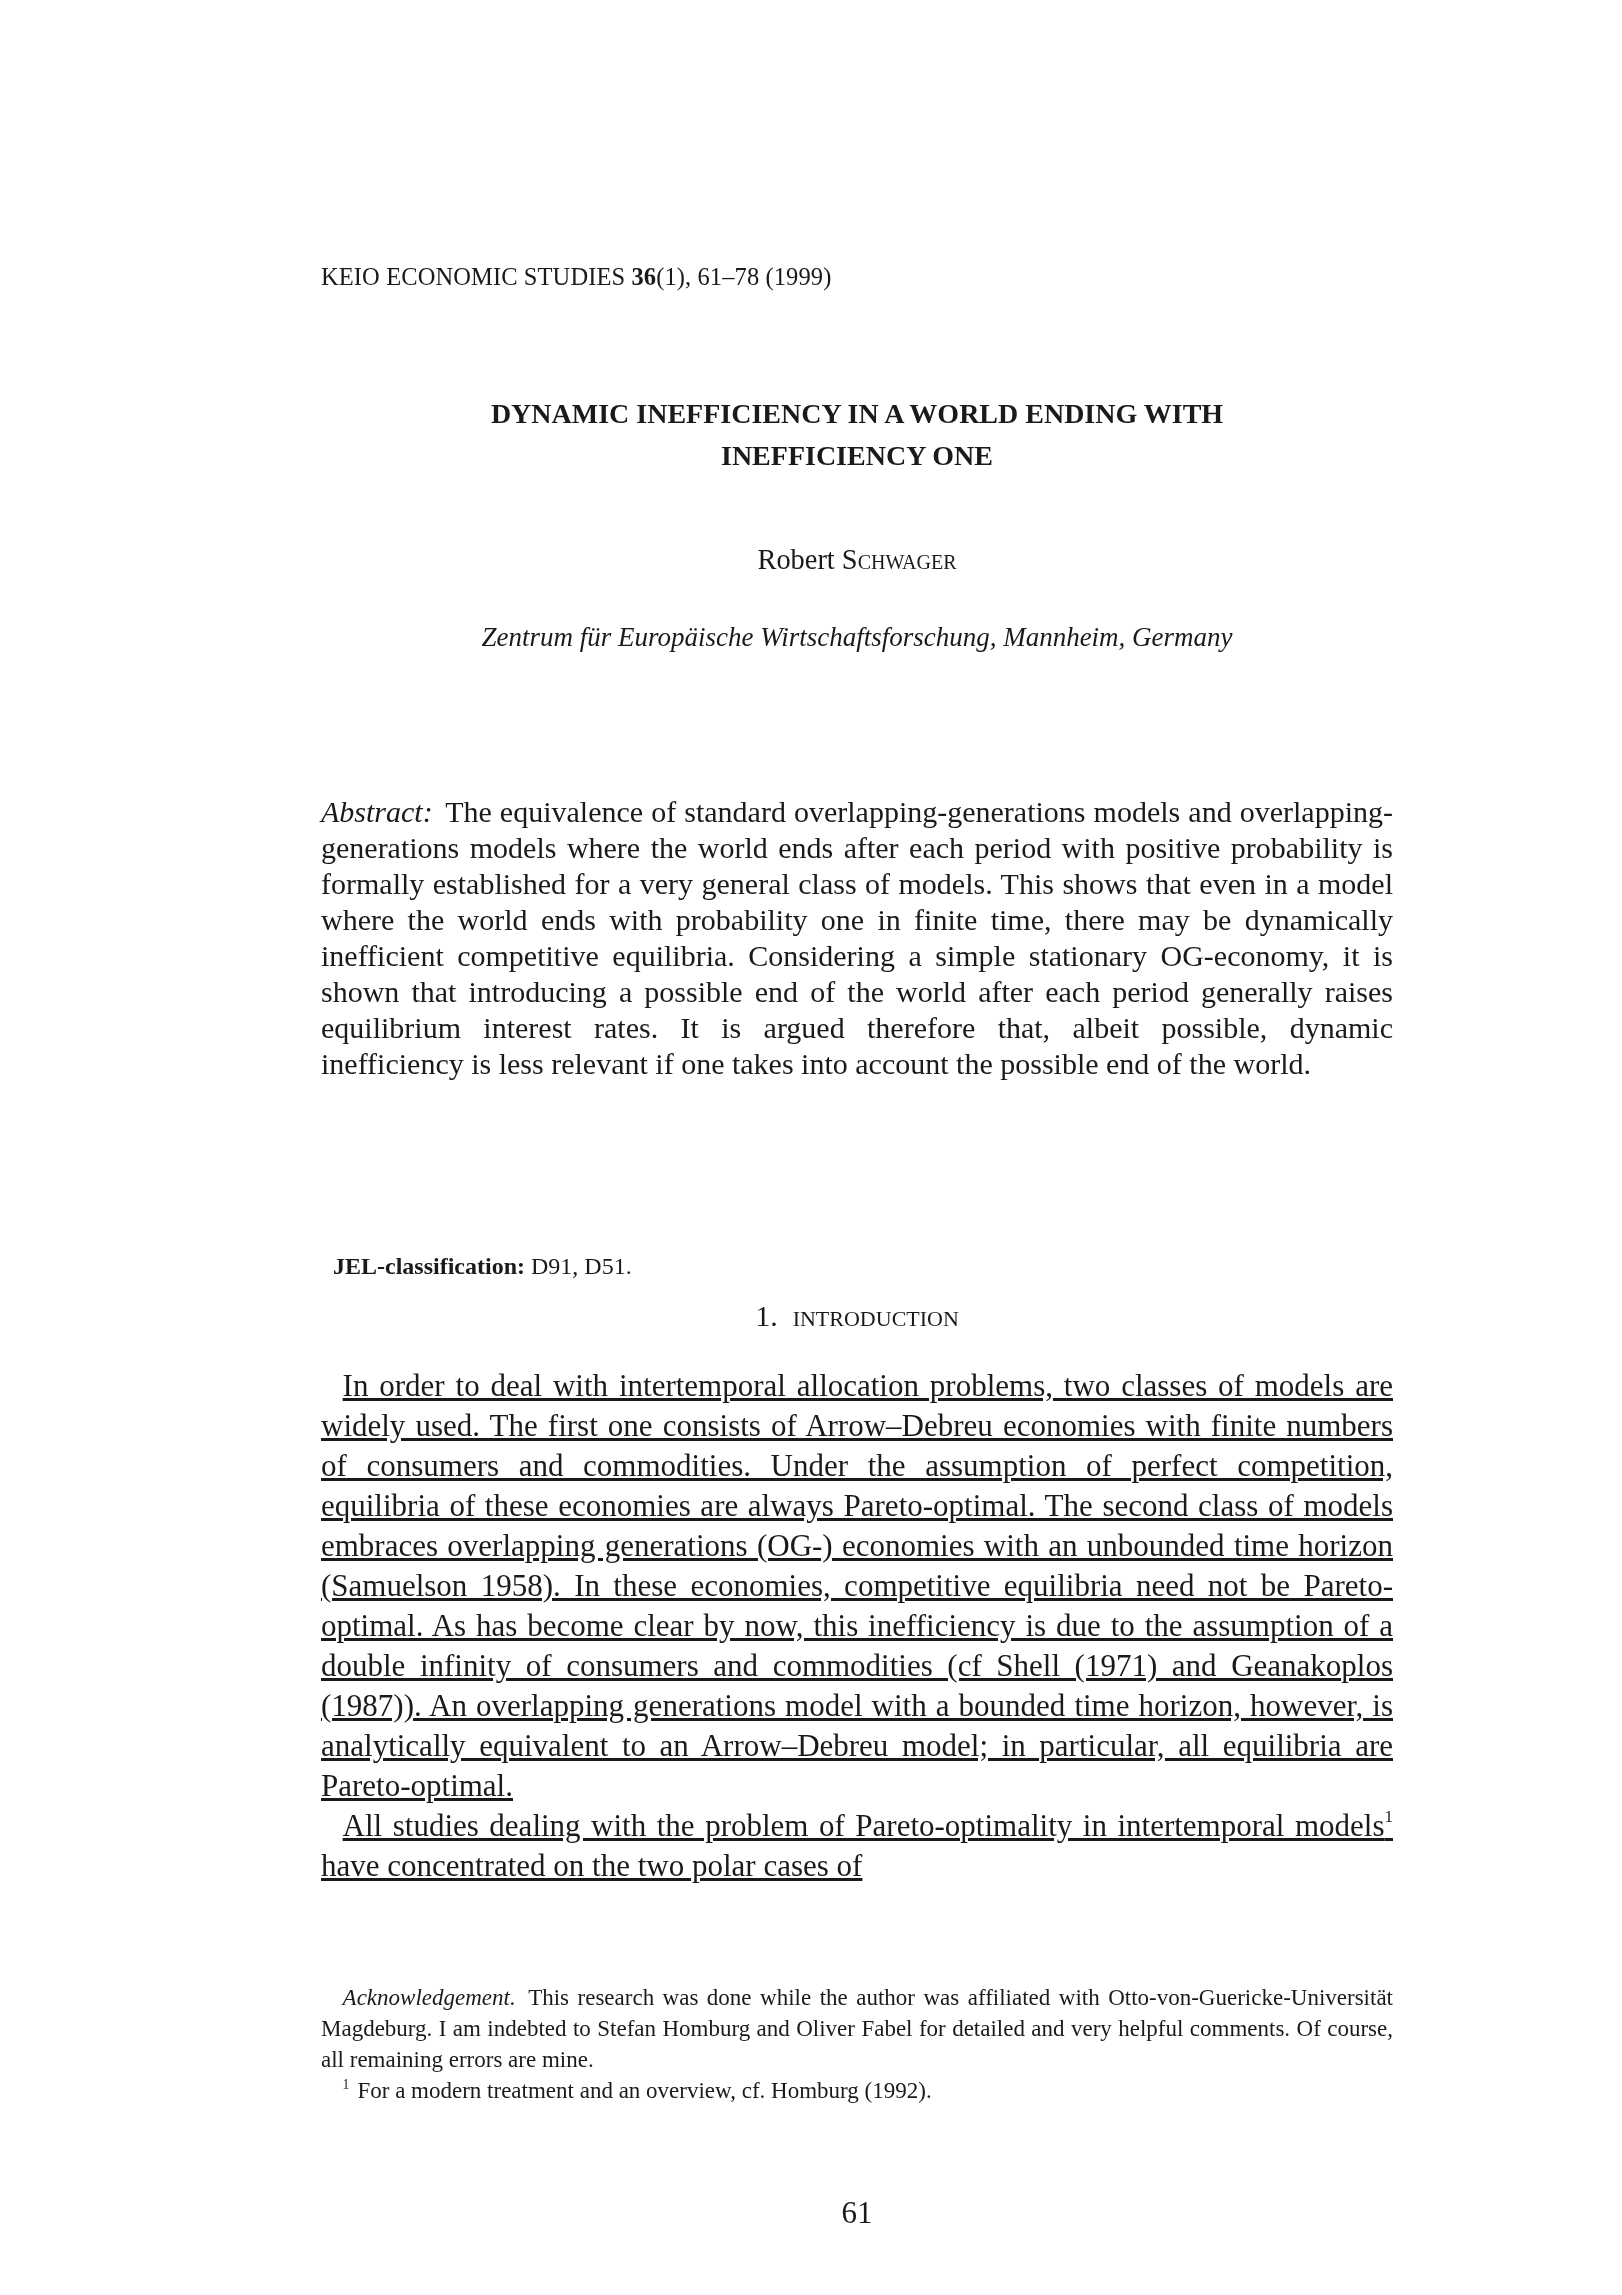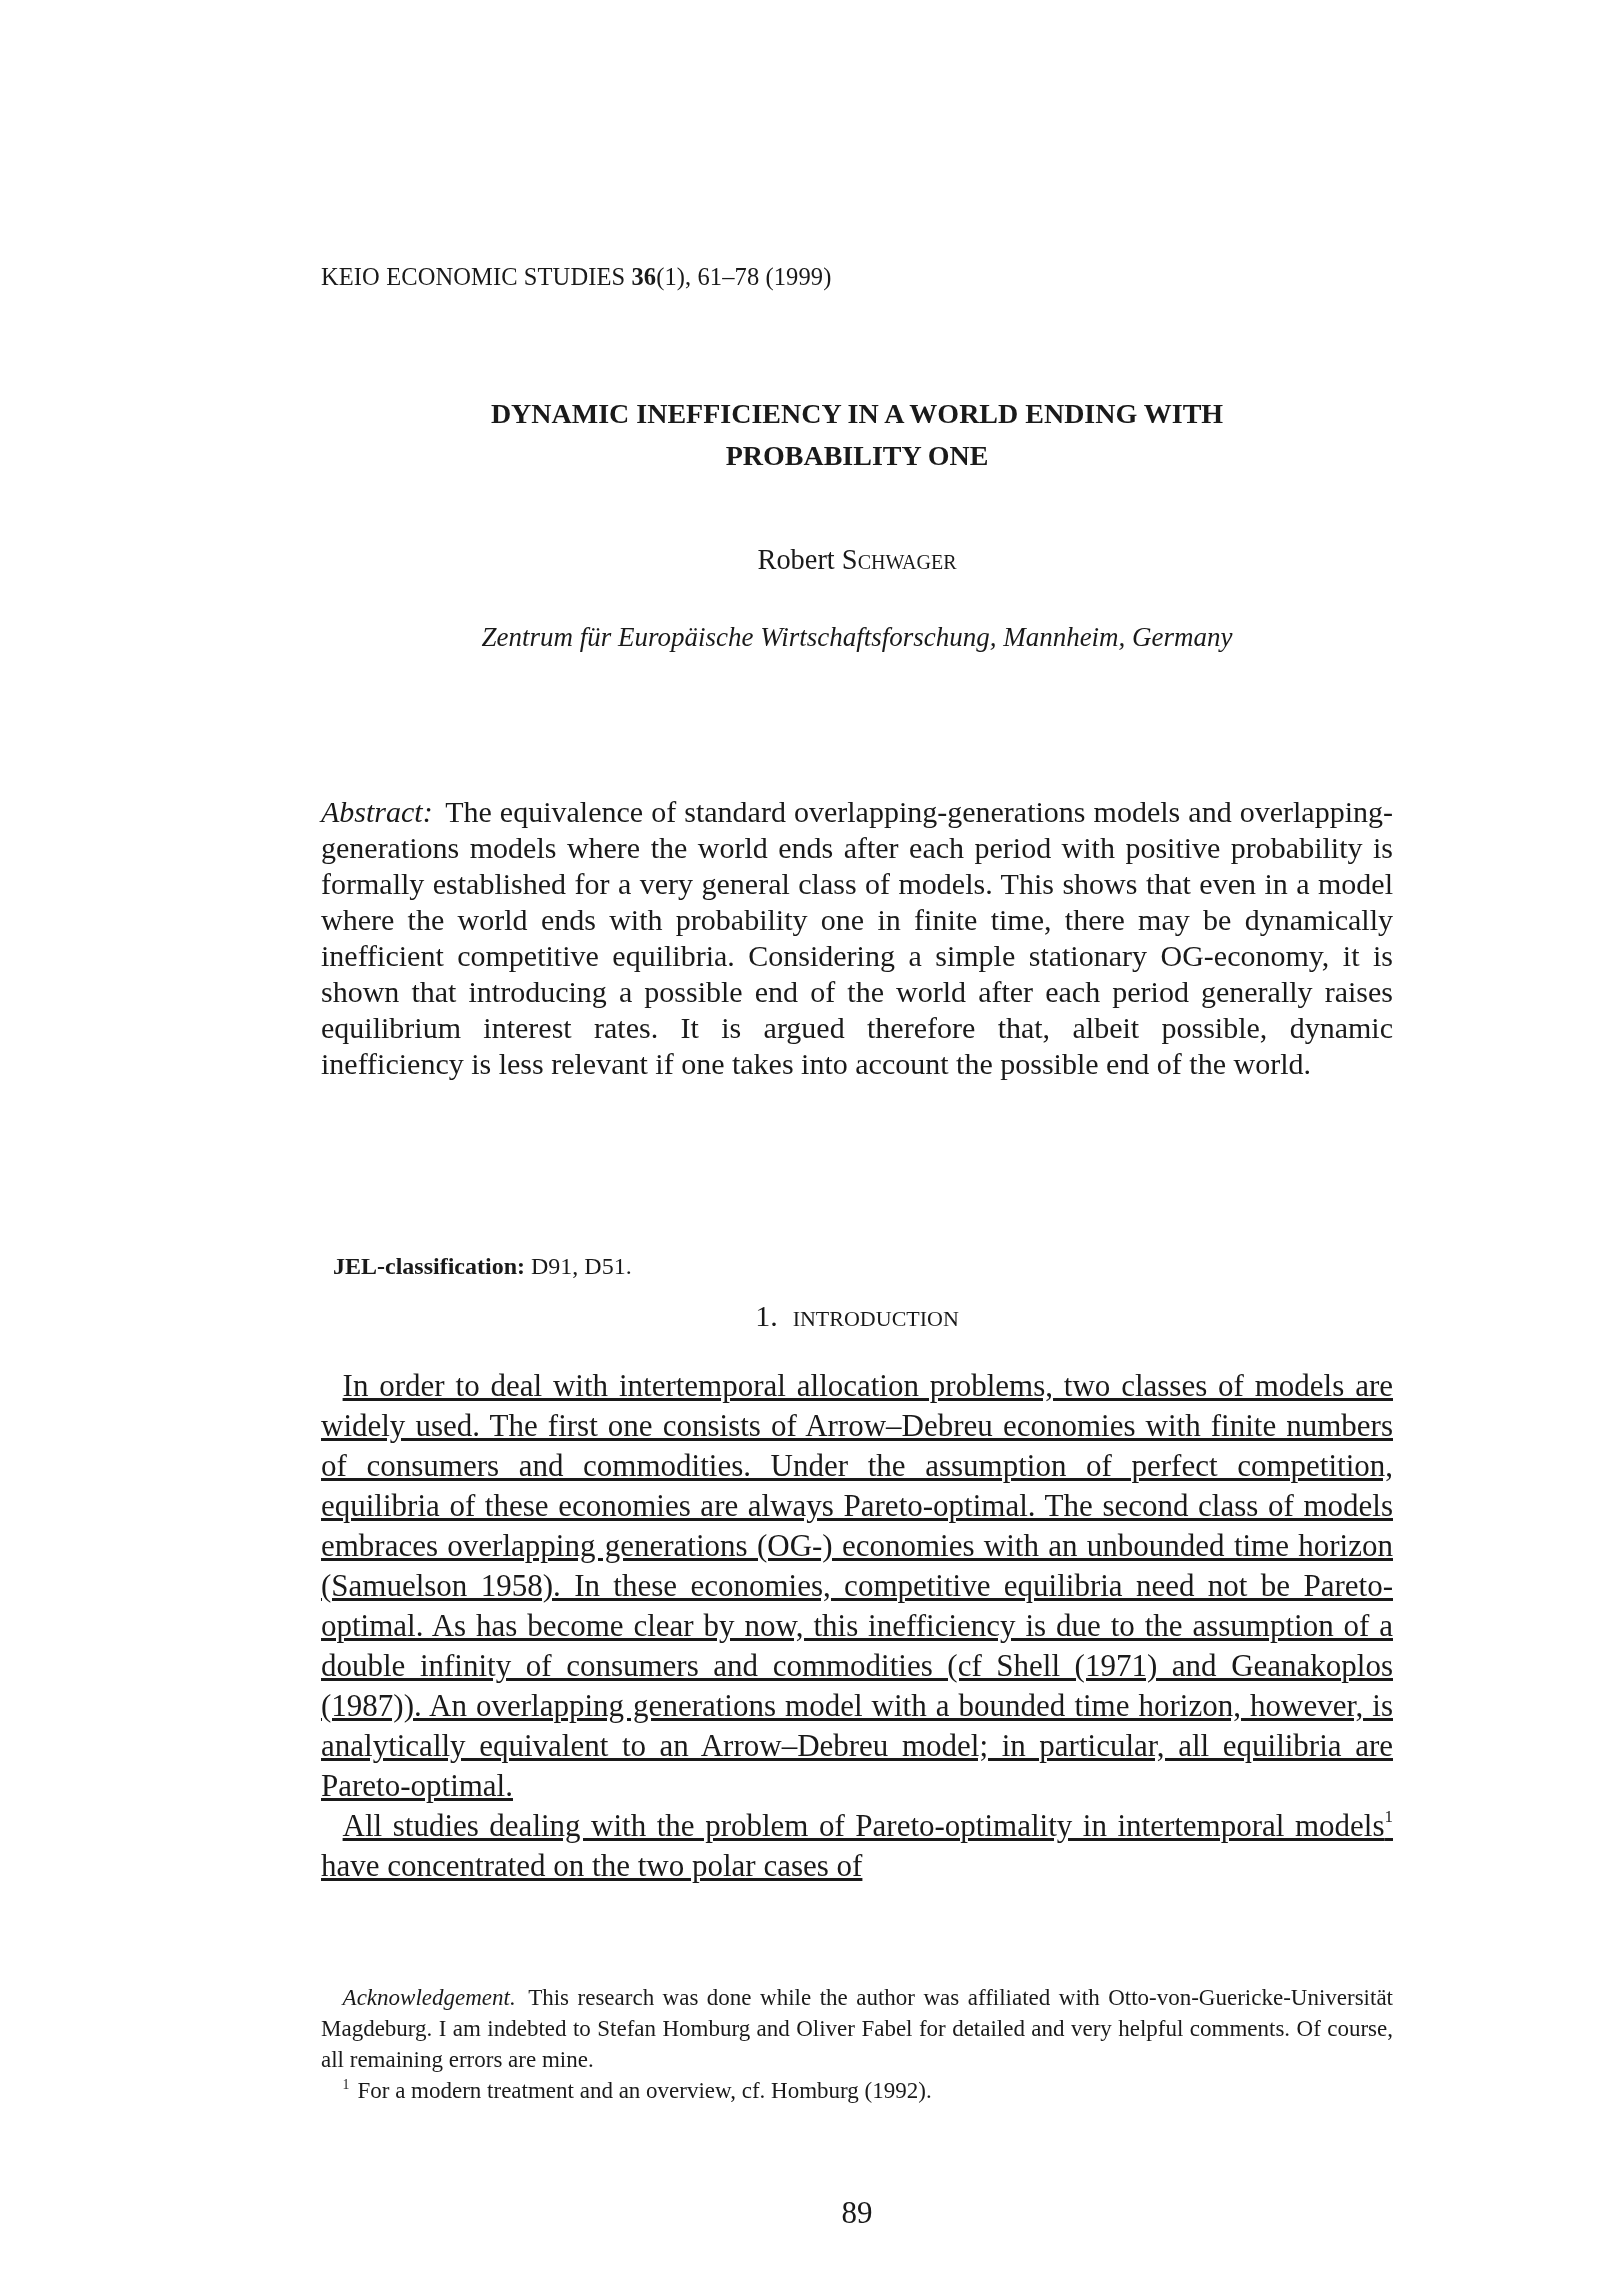--- a/index.html
+++ b/index.html
@@ -38,21 +38,21 @@
 
 <div class="page">
 
   <div class="abs running-head">
     <span>KEIO ECONOMIC STUDIES</span>
     <b>36</b><span>(1), 61–78 (1999)</span>
   </div>
 
   <div class="abs title">
     <div>DYNAMIC INEFFICIENCY IN A WORLD ENDING WITH</div>
-    <div>PROBABILITY ONE</div>
+    <div>INEFFICIENCY ONE</div>
   </div>
 
   <div class="abs author">
     <span>Robert</span>
     <span class="sc">Schwager</span>
   </div>
 
   <div class="abs affil">Zentrum für Europäische Wirtschaftsforschung, Mannheim, Germany</div>
 
 
@@ -74,16 +74,16 @@
   <div class="abs col intro">
     <p>In order to deal with intertemporal allocation problems, two classes of models are widely used. The first one consists of Arrow–Debreu economies with finite numbers of consumers and commodities. Under the assumption of perfect competition, equilibria of these economies are always Pareto-optimal. The second class of models embraces overlapping generations (OG-) economies with an unbounded time horizon (Samuelson 1958). In these economies, competitive equilibria need not be Pareto-optimal. As has become clear by now, this inefficiency is due to the assumption of a double infinity of consumers and commodities (cf Shell (1971) and Geanakoplos (1987)). An overlapping generations model with a bounded time horizon, however, is analytically equivalent to an Arrow–Debreu model; in particular, all equilibria are Pareto-optimal.</p>
     <p><span>All studies dealing with the problem of Pareto-optimality in intertemporal models</span><sup>1</sup><span> have concentrated on the two polar cases of</span></p>
   </div>
 
   <div class="abs col footnotes">
     <p><span class="lbl">Acknowledgement.</span><span>This research was done while the author was affiliated with Otto-von-Guericke-Universität Magdeburg. I am indebted to Stefan Homburg and Oliver Fabel for detailed and very helpful comments. Of course, all remaining errors are mine.</span></p>
     <p><sup>1</sup><span>For a modern treatment and an overview, cf. Homburg (1992).</span></p>
   </div>
 
-  <div class="abs page-num">89</div>
+  <div class="abs page-num">61</div>
 
 </div>
 
 
 </body></html>

